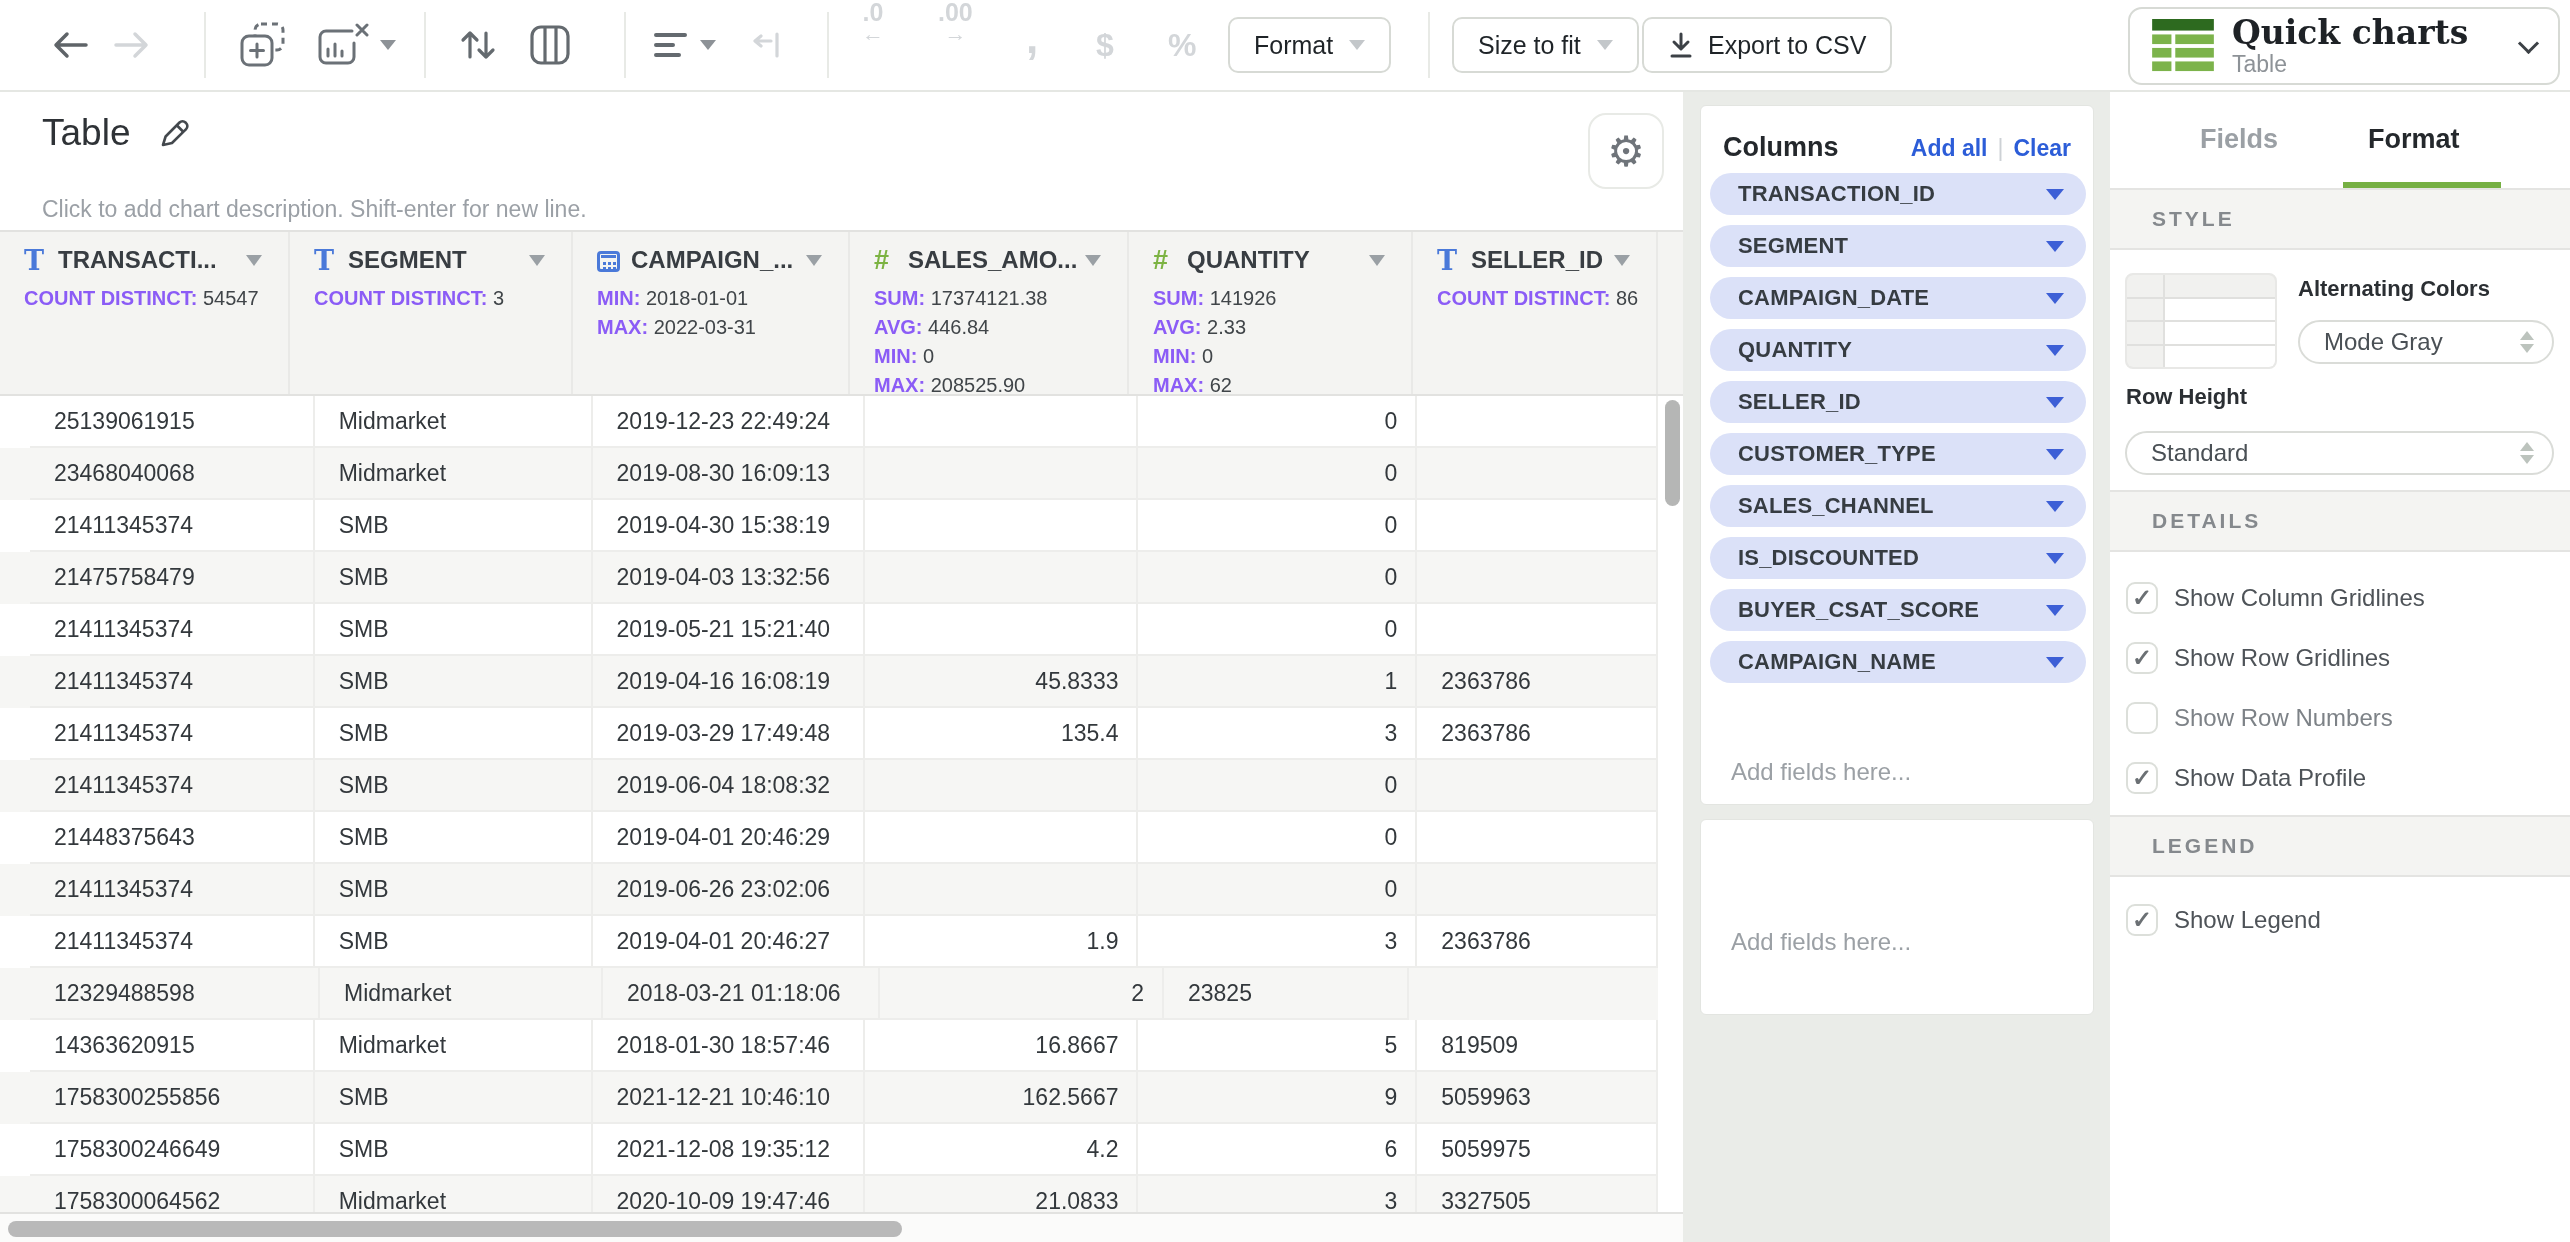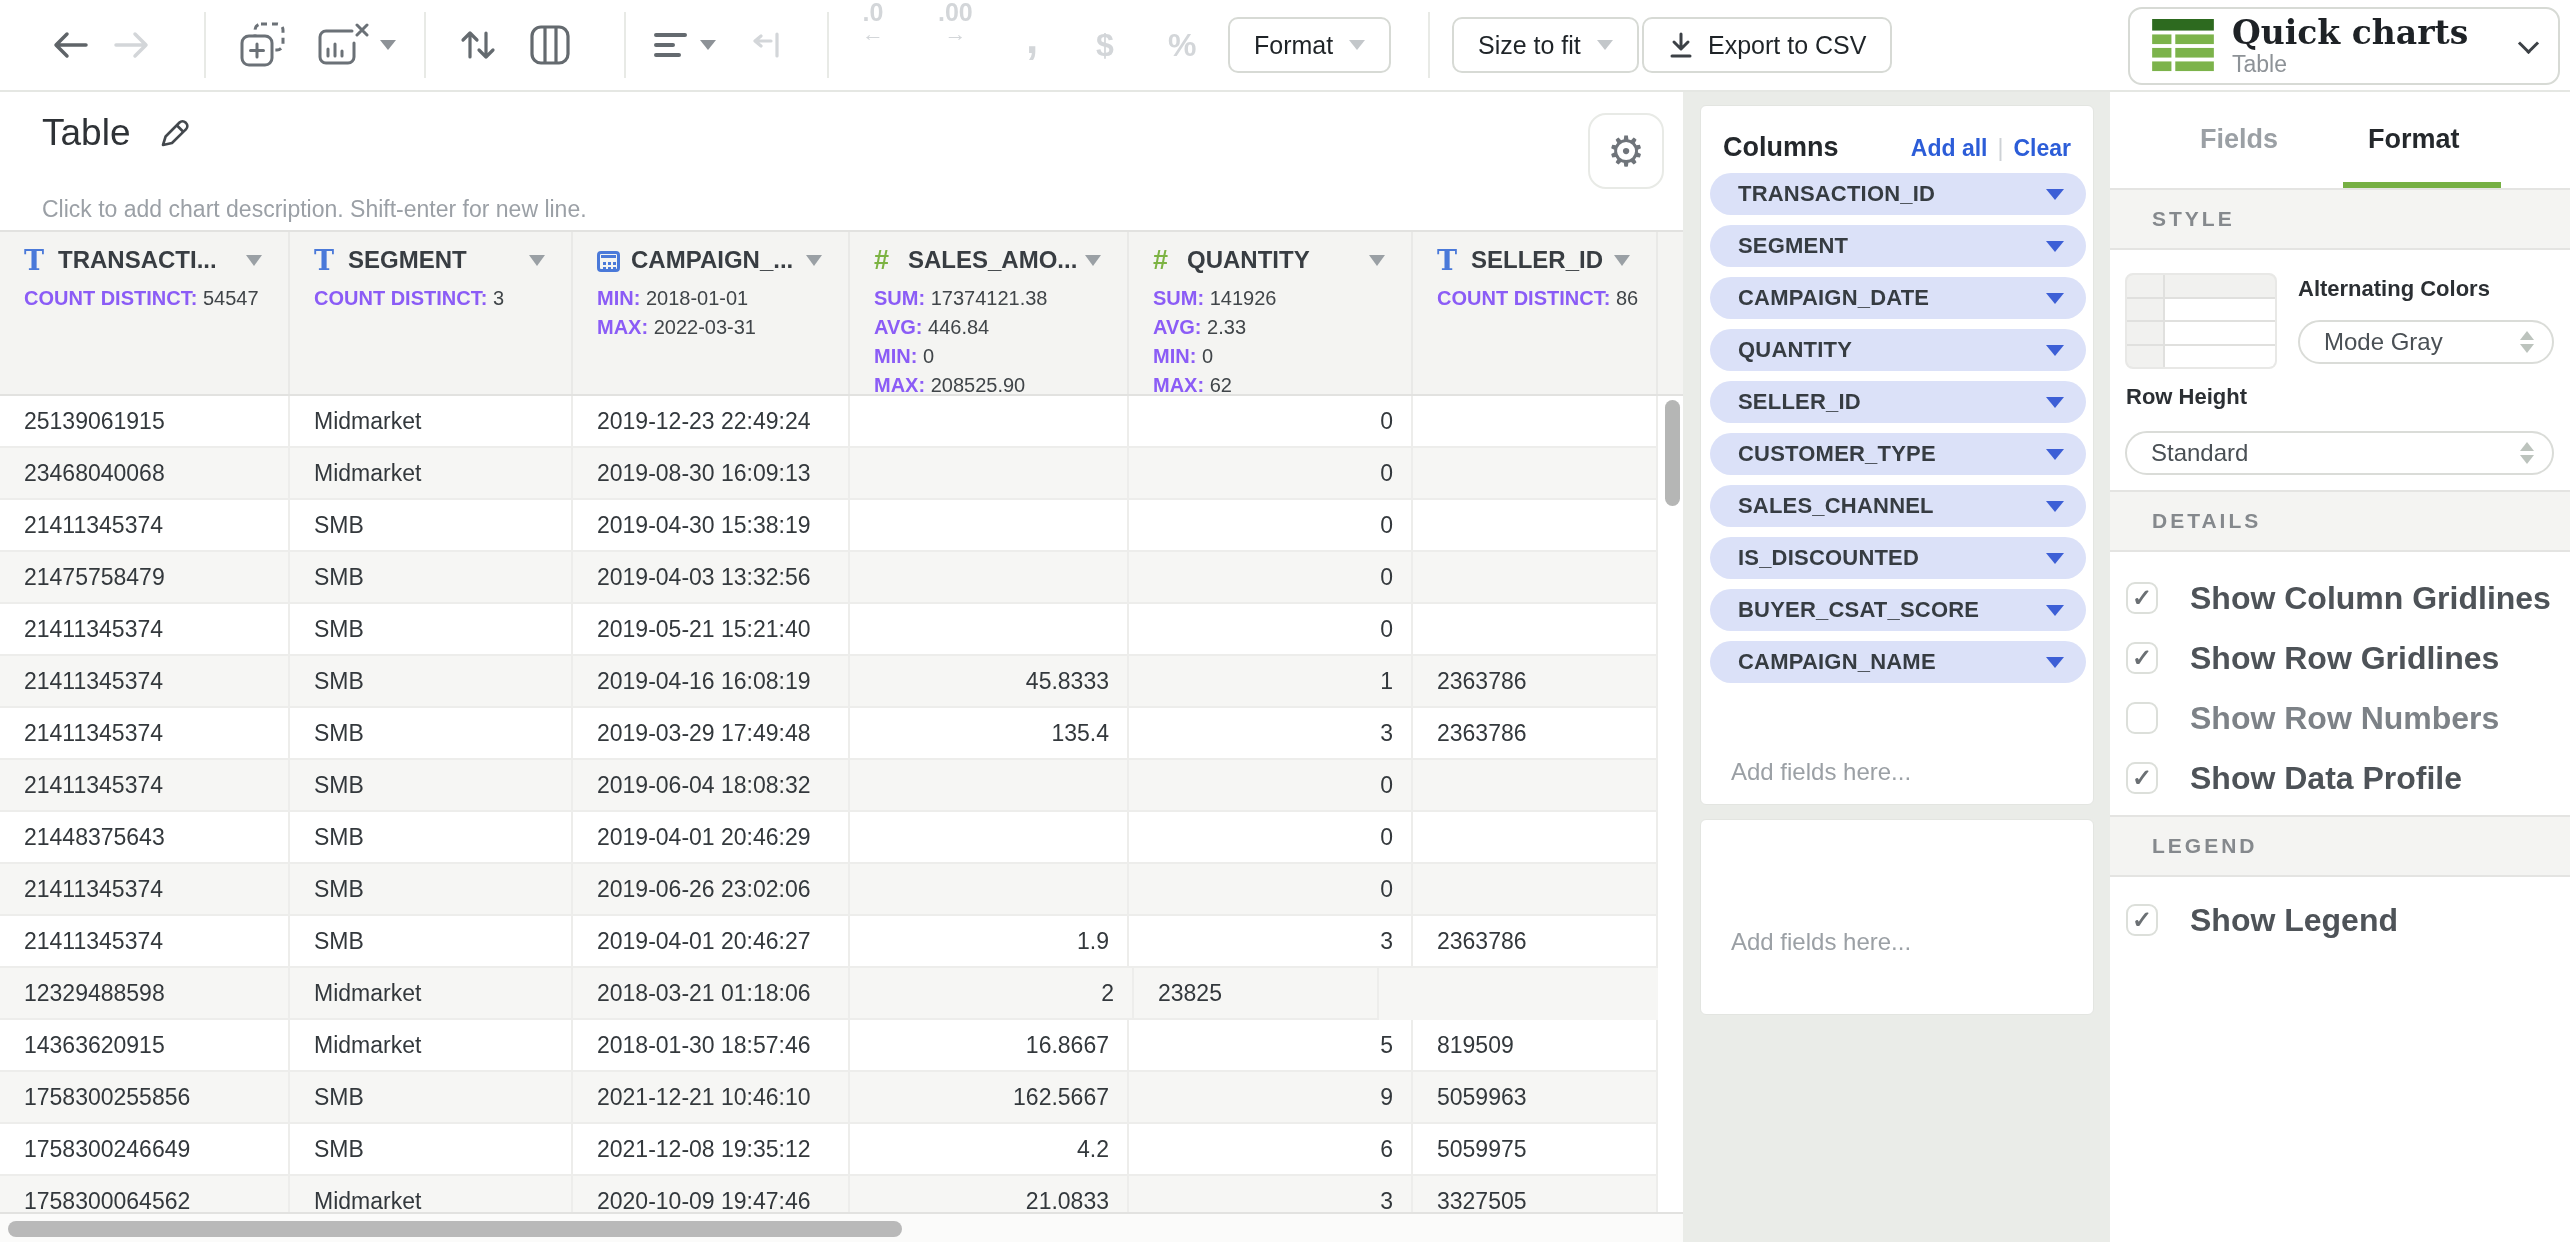--- a/index.html
+++ b/index.html
@@ -52,21 +52,21 @@
   .ticon{display:inline-flex;align-items:center;justify-content:flex-start;width:34px;flex:none;}
   .t-text{font-family:"DejaVu Serif",serif;font-size:27px;font-weight:bold;color:#4a79d9;line-height:1;}
   .t-num{font-size:27px;font-weight:bold;color:#7cb342;line-height:1;}
   .t-date{width:23px;height:21px;border:3px solid #4a79d9;border-radius:4px;position:relative;margin-top:2px;}
   .t-date::before{content:"";position:absolute;left:1px;right:1px;top:1px;height:3px;background:#4a79d9;}
   .t-date::after{content:"";position:absolute;left:3px;top:8px;width:3px;height:3px;background:#4a79d9;
     box-shadow:5px 0 #4a79d9,10px 0 #4a79d9,0 5px #4a79d9,5px 5px #4a79d9,10px 5px #4a79d9;}
 
   
   .tbody{position:absolute;left:0;top:304px;width:1683px;height:816px;overflow:hidden;}
-  .trow{display:flex;width:1658px;height:52px;background:#fff;}
+  .trow{display:flex;width:1658px;height:52px;background:#fff;padding-left:30px;}
   .trow.alt{background:#f6f6f4;}
   .tcell{height:52px;line-height:50px;border-right:2px solid #ededeb;border-bottom:2px solid #ededeb;
     padding:0 18px 0 24px;font-size:23px;color:#33383c;white-space:nowrap;overflow:hidden;}
   .tcell.num{text-align:right;}
   .vscroll-thumb{position:absolute;right:3px;top:308px;width:15px;height:106px;background:#b5b6b5;
     border-radius:8px;cursor:pointer;}
   .hscroll-track{position:absolute;left:0;top:1120px;width:1683px;height:30px;background:#fbfbfa;
     border-top:2px solid #e2e2e0;}
   .hscroll-thumb{position:absolute;left:8px;top:7px;width:894px;height:16px;background:#b9b9b9;
     border-radius:8px;cursor:pointer;}
@@ -113,21 +113,21 @@
   .udcaret{margin-left:auto;display:flex;flex-direction:column;gap:4px;}
   .udcaret .u{width:0;height:0;border-left:7px solid transparent;border-right:7px solid transparent;
     border-bottom:9px solid #bcc3bd;}
   .udcaret .d{width:0;height:0;border-left:7px solid transparent;border-right:7px solid transparent;
     border-top:9px solid #bcc3bd;}
   .check-list{position:absolute;left:16px;right:10px;}
   .cl-details{top:476px;} .cl-legend{top:798px;}
   .check-row{display:flex;align-items:center;height:60px;cursor:pointer;}
   .cb{width:32px;height:32px;border:2px solid #dcdfda;border-radius:9px;background:#fff;flex:none;
     display:flex;align-items:center;justify-content:center;font-size:24px;font-weight:bold;color:#6b7074;}
-  .cb-label{margin-left:32px;font-size:32px;color:#4e5358;font-weight:bold;}
+  .cb-label{margin-left:16px;font-size:24px;color:#4e5358;}
   .cb-label.muted{color:#7d8287;}
 
   svg{display:block;}
 </style>
 </head>
 <body>
 
 <div class="toolbar">
   <div class="tb icon-btn" style="left:50px">
     <span>

